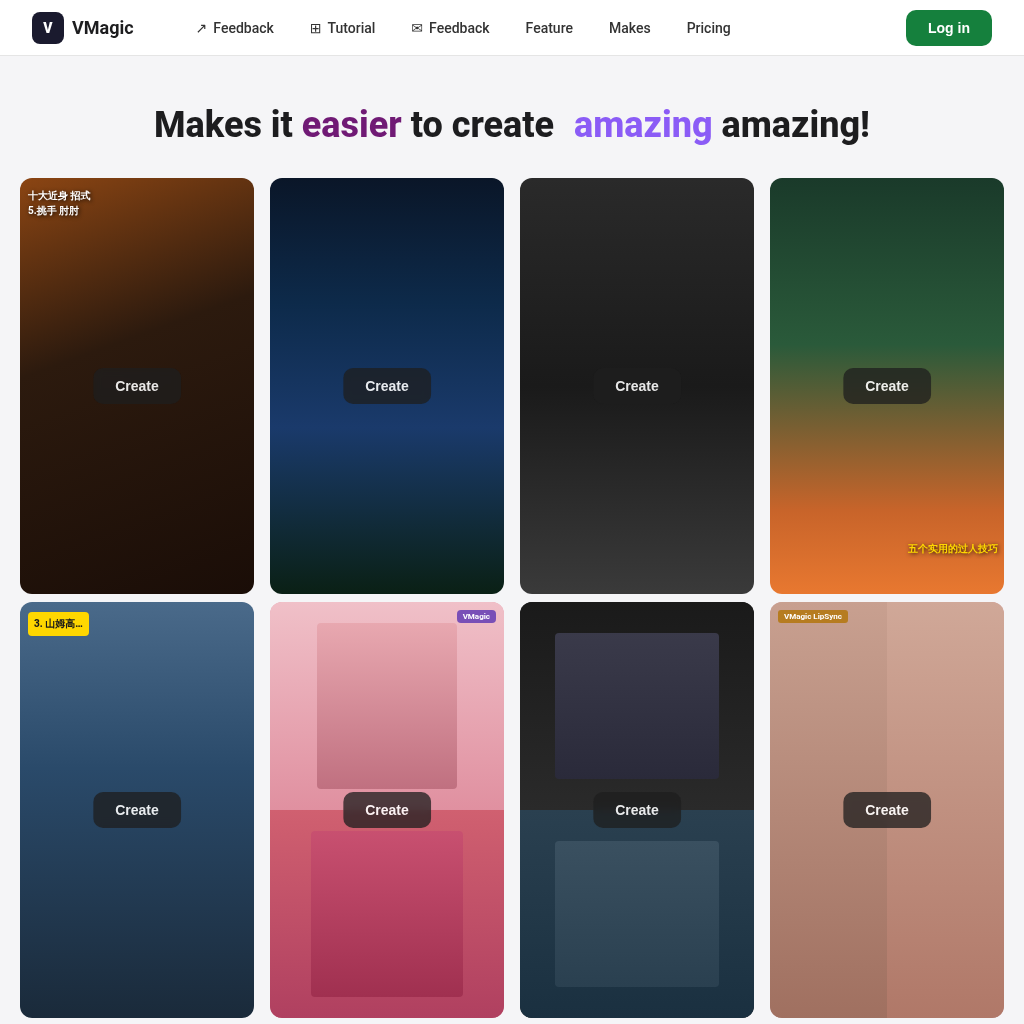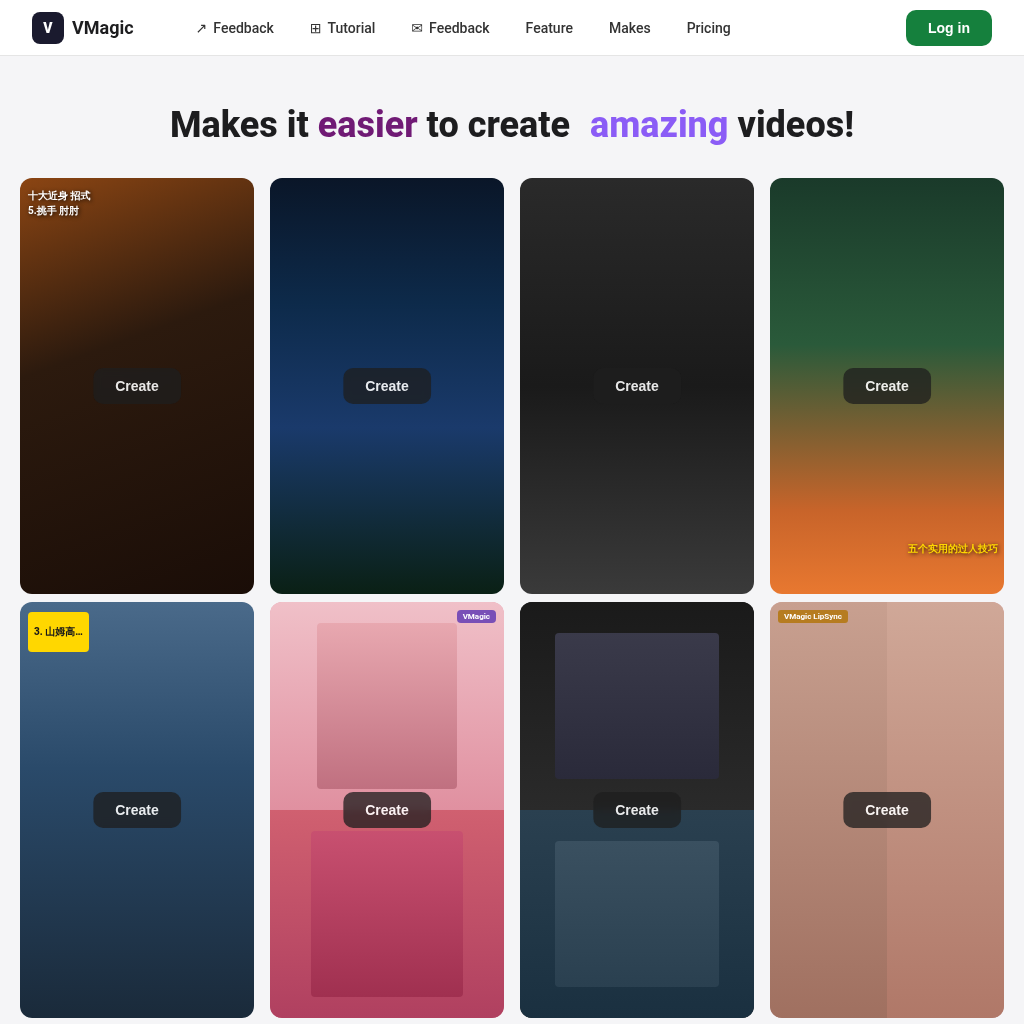--- a/index.html
+++ b/index.html
@@ -183,21 +183,21 @@
       text-shadow: 1px 1px 4px rgba(0,0,0,0.9);
     }
     .cn-text-yellow-top {
       position: absolute;
       top: 10px;
       left: 8px;
       background: #ffd700;
       color: #1a1a1a;
       font-size: 10px;
       font-weight: 800;
-      padding: 13px 6px;
+      padding: 5px 6px;
       border-radius: 4px;
     }
     .vmagic-badge {
       position: absolute;
       top: 8px;
       right: 8px;
       background: rgba(100, 60, 180, 0.85);
       color: #fff;
       font-size: 8px;
       font-weight: 700;
@@ -240,21 +240,21 @@
     </a>
   </div>
 
   <div class="nav-right">
     <button class="login-btn">Log in</button>
   </div>
 </nav>
 
 <section class="hero">
   <h1>
-    <span>Makes it </span><span class="accent-blue" style="color:#701a75;">easier</span><span> to create </span><span class="accent-purple" style="color:#8b5cf6;">amazing</span><span> videos!</span>
+    <span>Makes it </span><span class="accent-blue" style="color:#701a75;">easier</span><span> to create </span><span class="accent-purple" style="color:#8b5cf6;">amazing</span><span> amazing!</span>
   </h1>
 </section>
 
 <div class="grid-section">
   <div class="video-grid">
 
     <div class="video-card card-1">
       <div class="cn-text-top">十大近身 招式<br>5.挑手 肘肘</div>
       <button class="create-btn">Create</button>
     </div>

